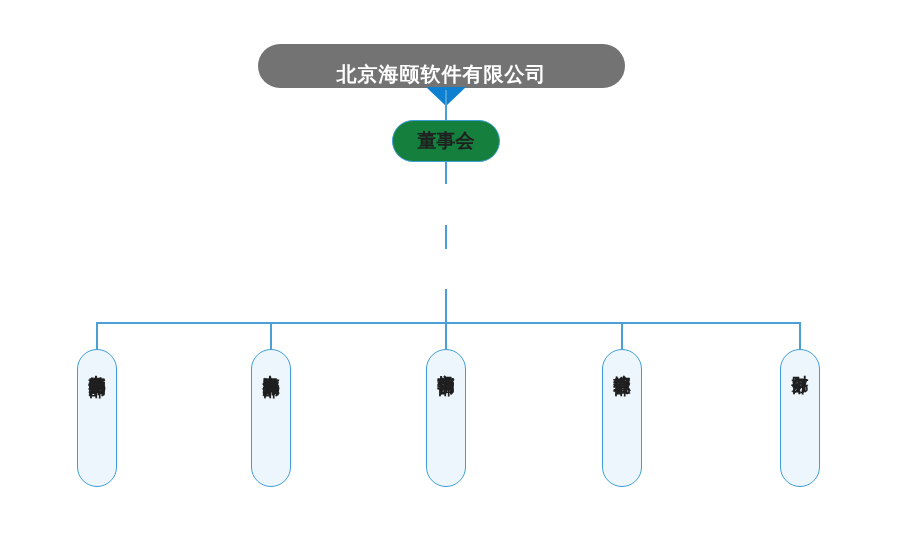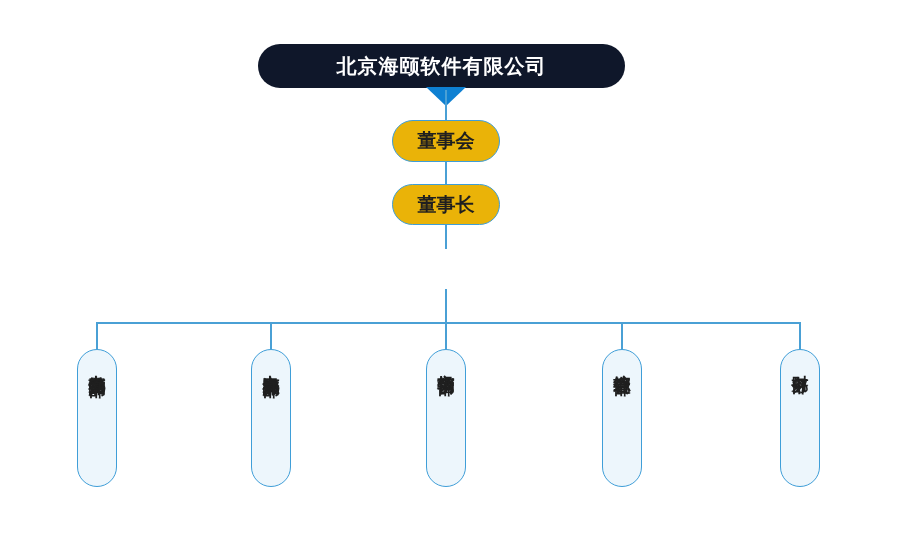--- a/index.html
+++ b/index.html
@@ -15,24 +15,24 @@
     background: #ffffff;
     overflow: hidden;
   }
   
   .root-node {
     position: absolute;
     left: 258px;
     top: 44px;
     width: 367px;
     height: 44px;
-    background: #0f172a;
+    background: #737373;
     border-radius: 22px;
     display: flex;
-    align-items: center;
+    align-items: flex-end;
     justify-content: center;
   }
   .root-node span {
     color: #ffffff;
     font-size: 20px;
     font-weight: bold;
     letter-spacing: 1px;
   }
   .root-tail {
     position: absolute;
@@ -63,21 +63,21 @@
   .stub-1 { left: 96.2px;  top: 322px; height: 27px; }
   .stub-2 { left: 270.2px; top: 322px; height: 27px; }
   .stub-4 { left: 621.2px; top: 322px; height: 27px; }
   .stub-5 { left: 799.2px; top: 322px; height: 27px; }
   
   .pill-mid {
     position: absolute;
     left: 392px;
     width: 108px;
     height: 41px;
-    background: #eab308;
+    background: #15803d;
     border: 1.5px solid #3f9ed8;
     border-radius: 22px;
     box-sizing: border-box;
     display: flex;
     align-items: center;
     justify-content: center;
   }
   .pill-mid span {
     color: #1f1f1f;
     font-size: 19px;
@@ -131,23 +131,20 @@
   <div class="vline line-seg3"></div>
   <div class="hline line-branch"></div>
   <div class="vline stub-1"></div>
   <div class="vline stub-2"></div>
   <div class="vline stub-4"></div>
   <div class="vline stub-5"></div>
 
   <div class="pill-mid mid-0">
     <span>董事会</span>
   </div>
-  <div class="pill-mid mid-1">
-    <span>董事长</span>
-  </div>
 
   <div class="pill-dept dept-0">
     <span>电力营销产品部</span>
   </div>
   <div class="pill-dept dept-1">
     <span>电力资源产品部</span>
   </div>
   <div class="pill-dept dept-2">
     <span>市场营销部</span>
   </div>

